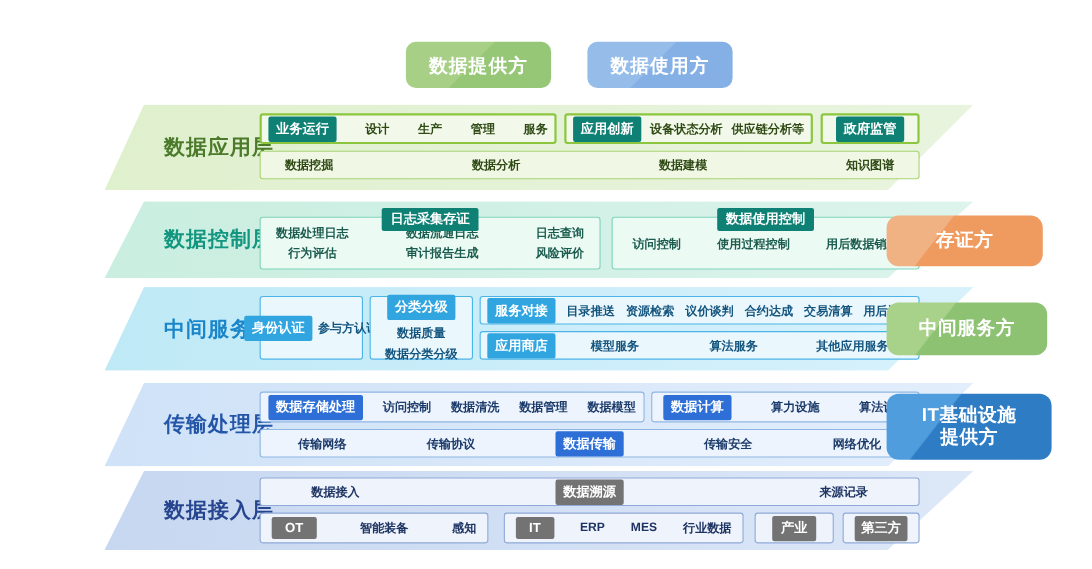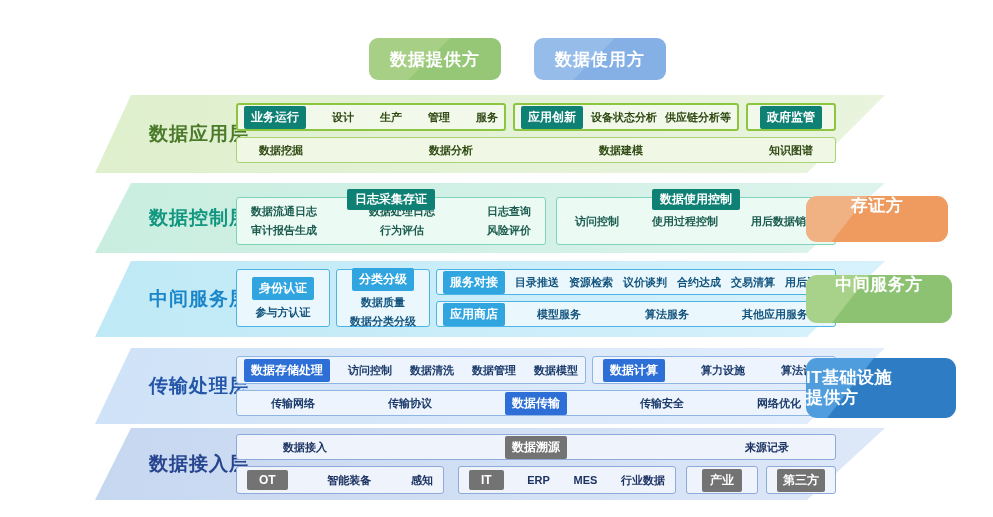--- a/index.html
+++ b/index.html
@@ -84,21 +84,21 @@
   
   .box-title{
     position:absolute;top:-9px;left:50%;transform:translateX(-50%);
     padding:2px 8px;font-size:12px;font-weight:bold;color:#fff;
     white-space:nowrap;border-radius:2px;
   }
 
   
   .actor{
     position:absolute;border-radius:11px;color:#fff;font-weight:bold;
-    display:flex;align-items:flex-start;justify-content:center;text-align:center;
+    display:flex;align-items:center;justify-content:center;text-align:center;
     line-height:1.2;letter-spacing:.5px;
   }
   #actor-notary{background:linear-gradient(128deg,#f0b183 0%,#f0b183 34%,#ef9a5e 35%,#ef9a5e 100%);}
   #actor-broker{background:linear-gradient(128deg,#a8d18a 0%,#a8d18a 34%,#8cc271 35%,#8cc271 100%);}
   #actor-infra{background:linear-gradient(128deg,#4f9ddc 0%,#4f9ddc 34%,#2e7cc4 35%,#2e7cc4 100%);}
 </style>
 </head>
 <body>
 
 <div class="stage">
@@ -150,26 +150,26 @@
 
   <div class="band" style="top:183px;height:70px;width:790px;">
     <div class="band-bg l2-bg"></div>
     <div class="band-label l2-label">数据控制层</div>
     <div class="band-body">
 
       <div class="box l2-box" style="left:2px;top:14px;width:310px;height:48px;">
         <div class="box-title l2-tag">日志采集存证</div>
         <div class="row-cells" style="padding:0 14px;justify-content:space-between;">
           <div style="display:flex;flex-direction:column;gap:4px;text-align:center;">
+            <span class="cell l2-cell">数据处理日志</span>
+            <span class="cell l2-cell">行为评估</span>
+          </div>
+          <div style="display:flex;flex-direction:column;gap:4px;text-align:center;">
             <span class="cell l2-cell">数据流通日志</span>
             <span class="cell l2-cell">审计报告生成</span>
-          </div>
-          <div style="display:flex;flex-direction:column;gap:4px;text-align:center;">
-            <span class="cell l2-cell">数据处理日志</span>
-            <span class="cell l2-cell">行为评估</span>
           </div>
           <div style="display:flex;flex-direction:column;gap:4px;text-align:center;align-items:center;">
             <span class="cell l2-cell">日志查询</span>
             <span class="cell l2-cell">风险评价</span>
           </div>
         </div>
       </div>
 
       <div class="box l2-box" style="left:322px;top:14px;width:280px;height:48px;">
         <div class="box-title l2-tag">数据使用控制</div>
@@ -184,21 +184,21 @@
 
   <div class="actor" id="actor-notary" style="left:806px;top:196px;width:142px;height:46px;font-size:17px;">
     <span>存证方</span>
   </div>
 
   <div class="band" style="top:261px;height:76px;width:790px;">
     <div class="band-bg l3-bg"></div>
     <div class="band-label l3-label">中间服务层</div>
     <div class="band-body">
 
-      <div class="box l3-box" style="left:2px;top:8px;width:94px;height:58px;flex-direction:column;justify-content:center;gap:5px;">
+      <div class="box l3-box" style="left:2px;top:8px;width:94px;height:58px;justify-content:center;gap:5px;">
         <span class="tag l3-tag" style="font-size:12px;padding:3px 7px;">身份认证</span>
         <span class="cell l3-cell">参与方认证</span>
       </div>
 
       <div class="box l3-box" style="left:102px;top:8px;width:94px;height:58px;flex-direction:column;justify-content:center;gap:4px;">
         <span class="tag l3-tag" style="font-size:12px;padding:3px 7px;">分类分级</span>
         <span class="cell l3-cell">数据质量</span>
         <span class="cell l3-cell">数据分类分级</span>
       </div>
 

